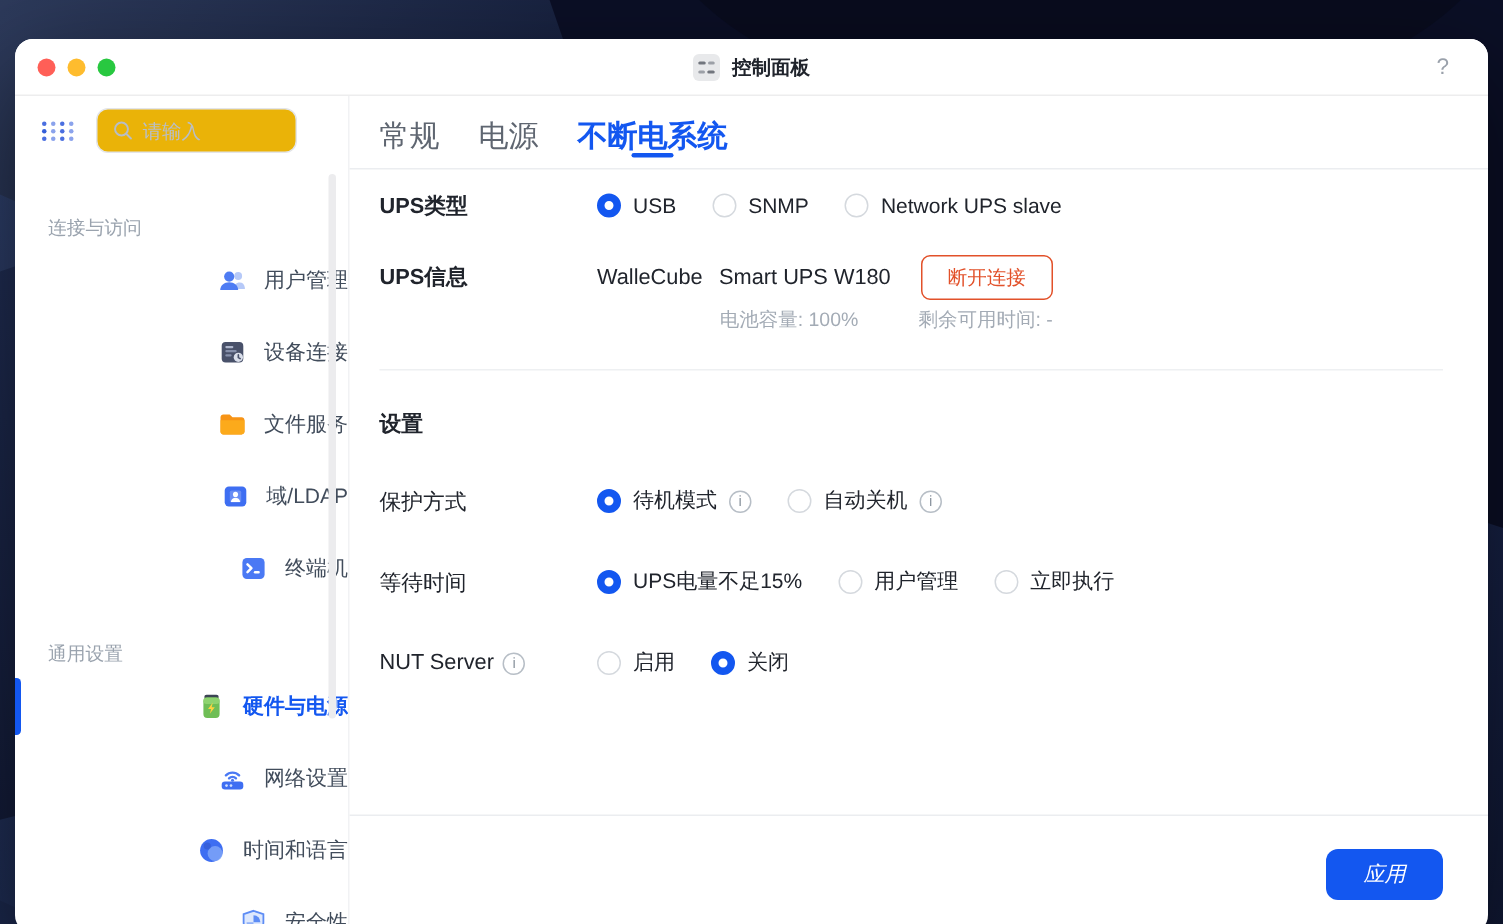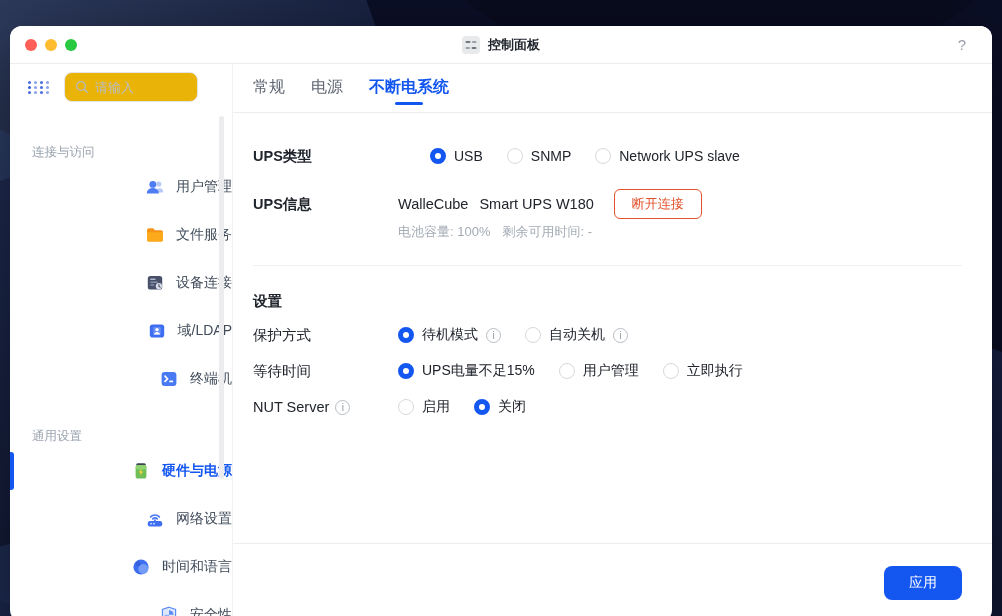--- a/index.html
+++ b/index.html
@@ -48,59 +48,59 @@
     font-size:14px; color:#414c5b; cursor:pointer;justify-content:flex-end; }
   .side-item .ico { width:20px; height:20px; flex:none; display:flex; }
   .side-item.active { color:#1357f0; font-weight:700; }
   .side-item.active::before { content:''; position:absolute; left:0; top:5px; bottom:5px; width:4px;
     background:#1357f0; border-radius:0 3px 3px 0; }
   .scrollthumb { position:absolute; right:8px; top:52px; width:5px; height:363px; background:#ececee; border-radius:3px; }
 
   
   .content { flex:1; min-width:0; display:flex; flex-direction:column; border-left:1px solid #f1f2f4; }
   .tabbar { flex:none; height:49px; padding:13px 0 0 20px; display:flex; gap:26px; border-bottom:1px solid #ebedf0; }
-  .tab { position:relative; font-size:16px; color:#5f6671; padding-bottom:16px; cursor:pointer; }
+  .tab { position:relative; font-size:20px; color:#5f6671; padding-bottom:16px; cursor:pointer; }
   .tab.active { color:#1357f0; font-weight:700; }
   .tab.active::after { content:''; position:absolute; left:50%; margin-left:-14px; bottom:7px; width:28px; height:3px;
     border-radius:2px; background:#1357f0; }
 
   .form { flex:1; min-height:0; padding-left:20px; overflow:hidden; }
   .row { display:flex; align-items:center; }
   .lbl { width:145px; flex:none; font-size:14.5px; color:#20242c; }
   .lbl.bold { font-weight:700; }
   .ctrl { display:flex; align-items:center; gap:24px; }
 
   .radio { display:inline-flex; align-items:center; gap:8px; cursor:pointer; }
   .rb { width:16px; height:16px; border-radius:50%; border:1.5px solid #d5d9de; background:#fff; flex:none; }
   .radio.sel .rb { border:5px solid #1357f0; }
   .radio .rl { font-size:14px; color:#20242c; }
 
   .info-i { width:15px; height:15px; border:1px solid #b7bec6; border-radius:50%; margin-left:6px;
     display:inline-flex; align-items:center; justify-content:center; font-size:10px; color:#8e97a1; cursor:pointer; }
 
-  .r-type { margin-top:33px; height:20px;gap:32px; }
+  .r-type { margin-top:14px; height:20px; }
   .r-info { margin-top:23px; align-items:flex-start; }
   .r-info .lbl { line-height:30px; }
   .iline1 { display:flex; align-items:center; height:30px; }
   .iline1 .vendor { font-size:14.5px; color:#20242c; }
   .iline1 .model { font-size:14.5px; color:#20242c; margin-left:11px; }
   .btn-danger { margin-left:20px; height:30px; padding:0 17px; background:#fff; border:1px solid #e2512a;
     color:#e2512a; font-size:13px; border-radius:6px; cursor:pointer; font-family:inherit; }
-  .iline2 { margin-top:4px; display:flex; gap:12px; font-size:13px; color:#a3abb5; }
+  .iline2 { margin-top:4px; display:flex; gap:40px; font-size:13px; color:#a3abb5;justify-content:flex-end; }
 
   .divider { border-top:1px solid #eef0f2; margin:24px 30px 0 0; }
   .sec-title { margin-top:26px; font-size:14.5px; font-weight:700; color:#20242c; height:20px; }
-  .r-prot { margin-top:13px; height:20px; }
-  .r-wait, .r-nut { margin-top:16px; height:20px; }
+  .r-prot { margin-top:31px; height:20px; }
+  .r-wait, .r-nut { margin-top:34px; height:20px; }
   .lbl-flex { display:flex; align-items:center; }
 
   .footer { flex:none; height:79px; border-top:1px solid #ebedf0; display:flex; align-items:center;
     justify-content:flex-end; padding-right:30px; }
   .btn-primary { width:78px; height:34px; border:none; border-radius:8px; background:#1357f0; color:#fff;
-    font-size:14px; cursor:pointer; font-family:inherit; }
+    font-size:14px; cursor:pointer; font-family:inherit;font-style:italic; }
 </style>
 </head>
 <body>
 
 <div class="bg bg1"></div>
 <div class="bg bg2"></div>
 <div class="bg bg3"></div>
 <div class="bg bg4"></div>
 <div class="bg bg5"></div>
 
@@ -165,38 +165,38 @@
               <path d="M10.6 15.6c.2-2.6 1.9-4.3 4.2-4.3 1.9 0 3.2 1.3 3.4 3.3l.1 1z" fill="#b6c9f8"></path>
               <circle cx="7.8" cy="7.4" r="3.4" fill="#4e7cf3"></circle>
               <path d="M1.8 16.4c0-3.2 2.7-5.3 6-5.3s6 2.1 6 5.3z" fill="#4e7cf3"></path>
             </svg>
         </span>
         <span>用户管理</span>
       </div>
       <div class="side-item">
         <span class="ico">
           <svg viewBox="0 0 20 20" width="20" height="20">
-              <path d="M2 5.2c0-1 .8-1.9 1.9-1.9h4.2l1.9 1.9h6.1c1 0 1.9.8 1.9 1.9v7.6c0 1-.8 1.9-1.9 1.9H3.9c-1 0-1.9-.8-1.9-1.9z" fill="#f79416"></path>
-              <path d="M2 7.2h16v7.5c0 1-.8 1.9-1.9 1.9H3.9c-1 0-1.9-.8-1.9-1.9z" fill="#fcaa1b"></path>
-            </svg>
-        </span>
-        <span>文件服务</span>
-      </div>
-      <div class="side-item">
-        <span class="ico">
-          <svg viewBox="0 0 20 20" width="20" height="20">
               <rect x="2.8" y="3" width="14.4" height="13.6" rx="2.6" fill="#49516a"></rect>
               <rect x="5.2" y="5.6" width="5.4" height="1.5" rx=".7" fill="#aeb6cc"></rect>
               <rect x="5.2" y="8.4" width="7.6" height="1.5" rx=".7" fill="#8690ab"></rect>
               <rect x="5.2" y="11.2" width="4.2" height="1.5" rx=".7" fill="#8690ab"></rect>
               <circle cx="13.9" cy="13.2" r="3.1" fill="#d9deea"></circle>
               <path d="M13.9 11.6v1.7l1.2.8" stroke="#49516a" stroke-width="1.1" fill="none" stroke-linecap="round"></path>
             </svg>
         </span>
         <span>设备连接</span>
+      </div>
+      <div class="side-item">
+        <span class="ico">
+          <svg viewBox="0 0 20 20" width="20" height="20">
+              <path d="M2 5.2c0-1 .8-1.9 1.9-1.9h4.2l1.9 1.9h6.1c1 0 1.9.8 1.9 1.9v7.6c0 1-.8 1.9-1.9 1.9H3.9c-1 0-1.9-.8-1.9-1.9z" fill="#f79416"></path>
+              <path d="M2 7.2h16v7.5c0 1-.8 1.9-1.9 1.9H3.9c-1 0-1.9-.8-1.9-1.9z" fill="#fcaa1b"></path>
+            </svg>
+        </span>
+        <span>文件服务</span>
       </div>
       <div class="side-item">
         <span class="ico">
           <svg viewBox="0 0 20 20" width="20" height="20">
               <rect x="2.8" y="3.4" width="14.4" height="13.2" rx="2.8" fill="#3e6ef2"></rect>
               <rect x="6.2" y="6" width="7.6" height="8" rx="1.2" fill="#fff" opacity=".22"></rect>
               <circle cx="10" cy="8.6" r="1.7" fill="#fff"></circle>
               <path d="M6.9 13.6c.3-1.7 1.6-2.7 3.1-2.7s2.8 1 3.1 2.7z" fill="#fff"></path>
             </svg>
         </span>

